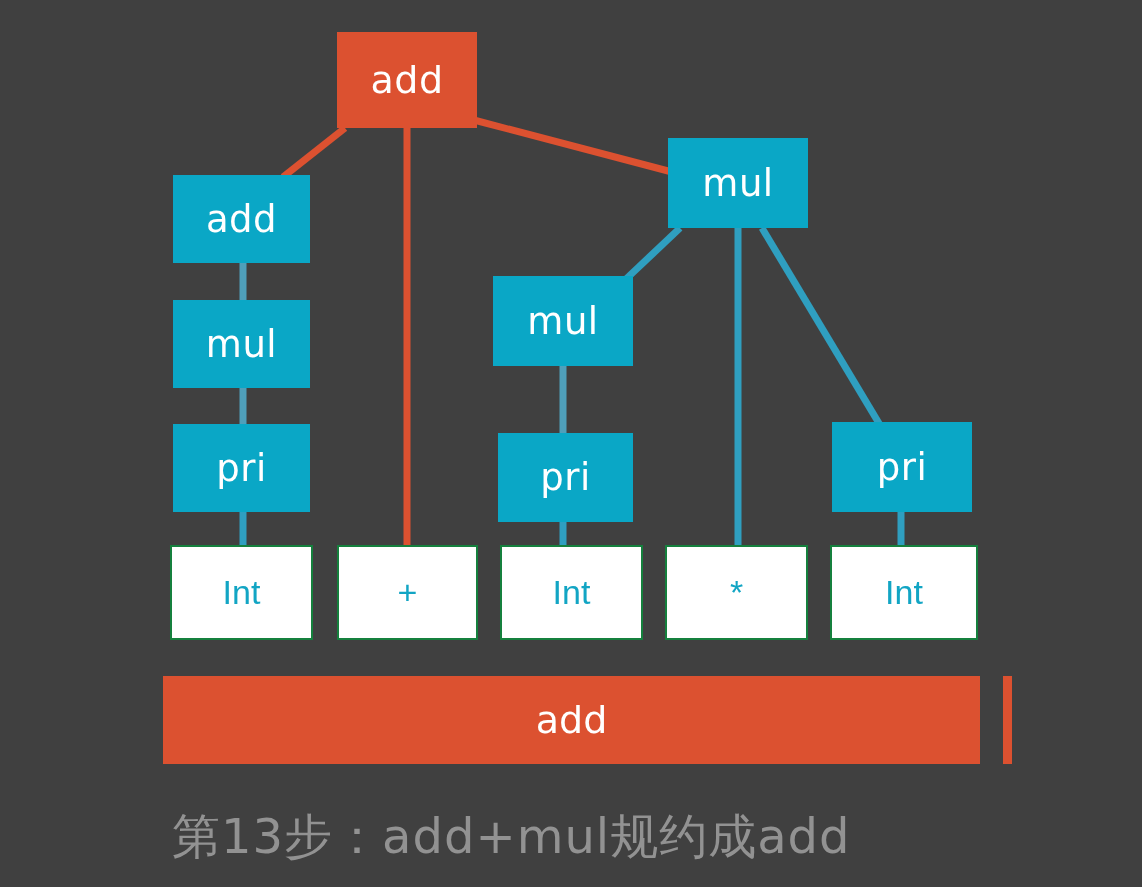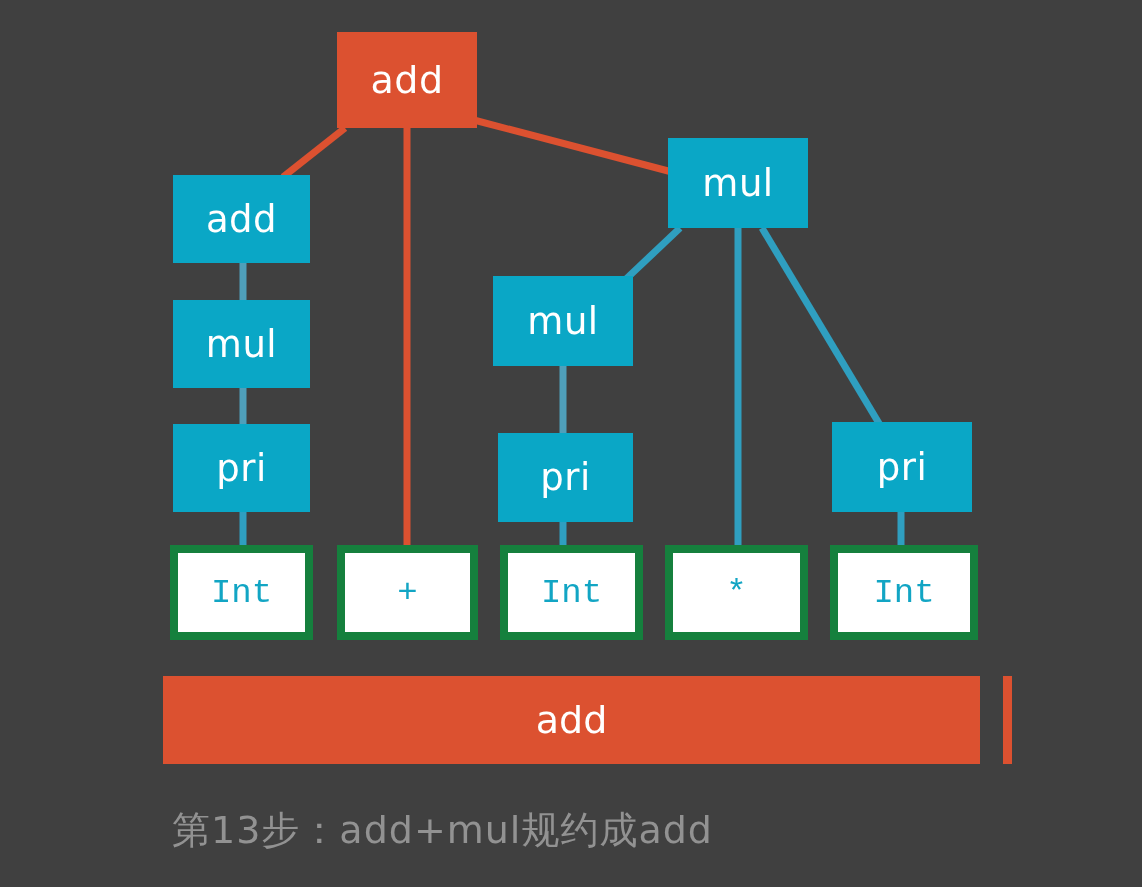--- a/index.html
+++ b/index.html
@@ -42,23 +42,23 @@
     font-weight: 400;
   }
   .node-filled-orange {
     background: #dc5130;
     color: #ffffff;
     font-size: 38px;
     font-weight: 400;
   }
   .node-token {
     background: #ffffff;
-    border: 8px solid #15803d;
+    border: 2px solid #15803d;
     color: #12a5c4;
-    font-family: Liberation Mono, monospace;
+    font-family: Liberation Sans, sans-serif;
     font-size: 34px;
     letter-spacing: 0px;
   }
   .bottom-bar {
     position: absolute;
     background: #dc5130;
     color: #ffffff;
     display: flex;
     align-items: center;
     justify-content: center;
@@ -66,21 +66,21 @@
     z-index: 3;
   }
   .bar-tick {
     position: absolute;
     background: #dc5130;
     z-index: 3;
   }
   .caption {
     position: absolute;
     color: #929292;
-    font-size: 38px;
+    font-size: 48px;
     font-family: "DejaVu Sans", sans-serif;
     letter-spacing: 1px;
     white-space: nowrap;
     z-index: 4;
     text-align: center;
   }
 </style>
 </head>
 <body>
 

